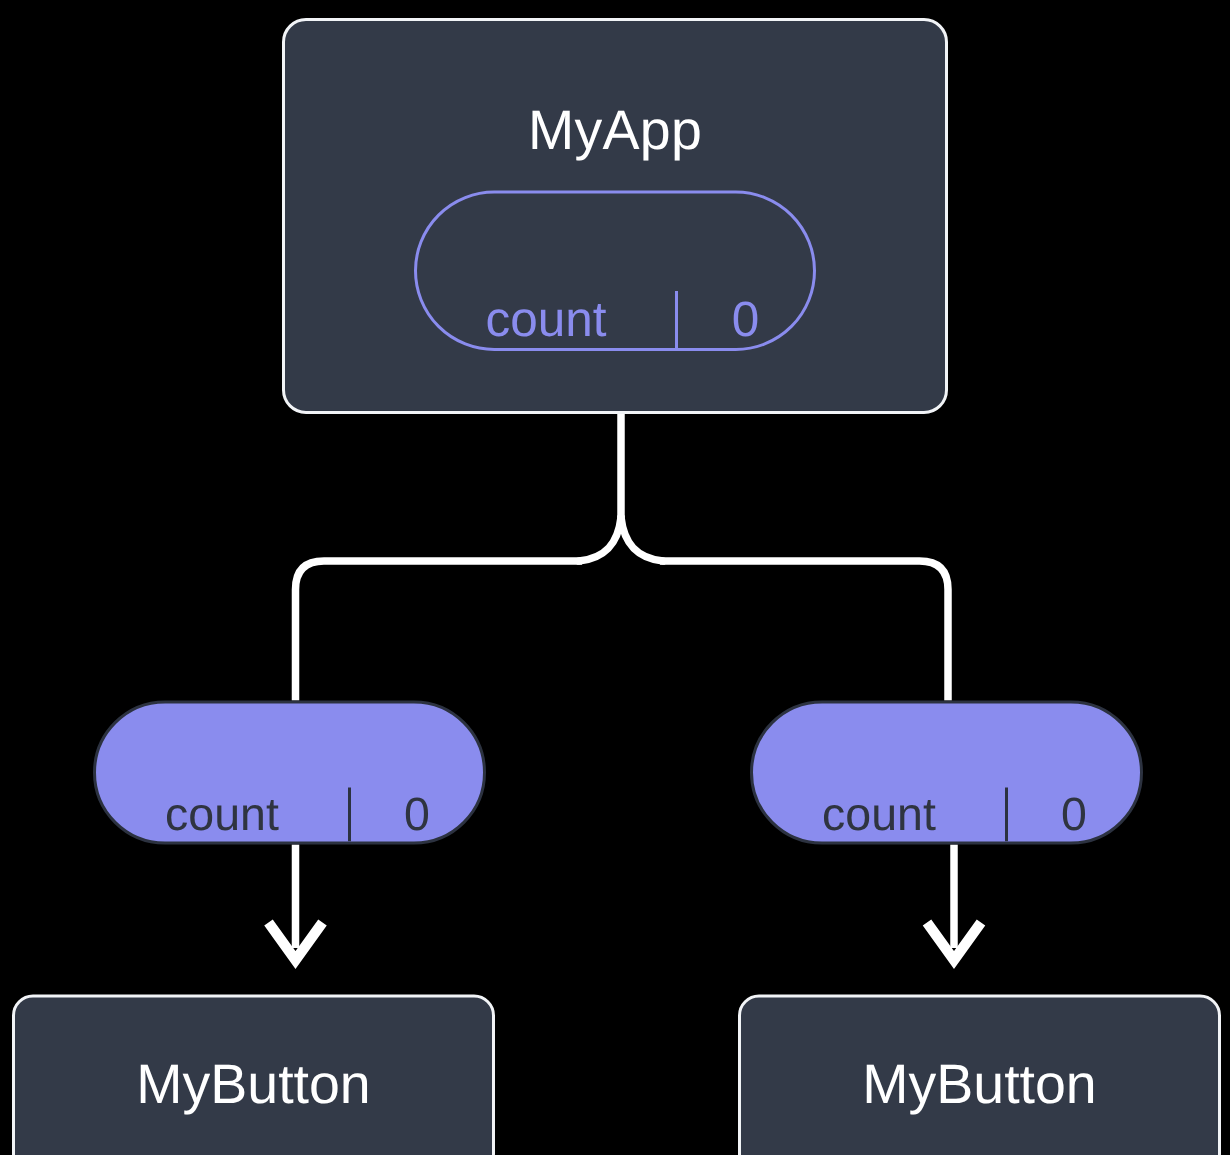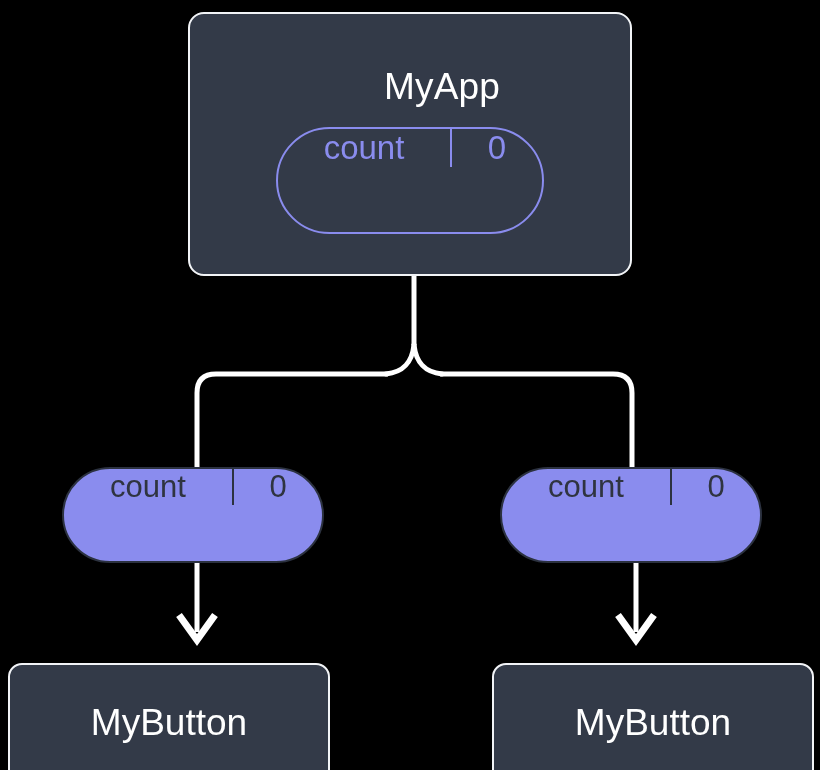--- a/index.html
+++ b/index.html
@@ -49,21 +49,20 @@
 
   #app-node {
     left: 188px;
     top: 12px;
     width: 444px;
     height: 264px;
   }
   #app-node .node-title {
     top: 52px;
     font-size: 37px;
-    padding-left: 32px;
   }
 
   .leaf-node {
     height: 120px;
     border-radius: 14px;
     display: flex;
     align-items: center;
     justify-content: center;
     margin-top: 16px;
   }
@@ -80,21 +79,21 @@
     left: 492px;
     top: 647px;
     width: 322px;
   }
 
   
   .pill {
     position: absolute;
     box-sizing: border-box;
     display: flex;
-    align-items: flex-start;
+    align-items: flex-end;
     border-radius: 999px;
     overflow: hidden;
   }
   .pill .pill-key,
   .pill .pill-val {
     display: flex;
     align-items: center;
     justify-content: center;
     box-sizing: border-box;
   }

